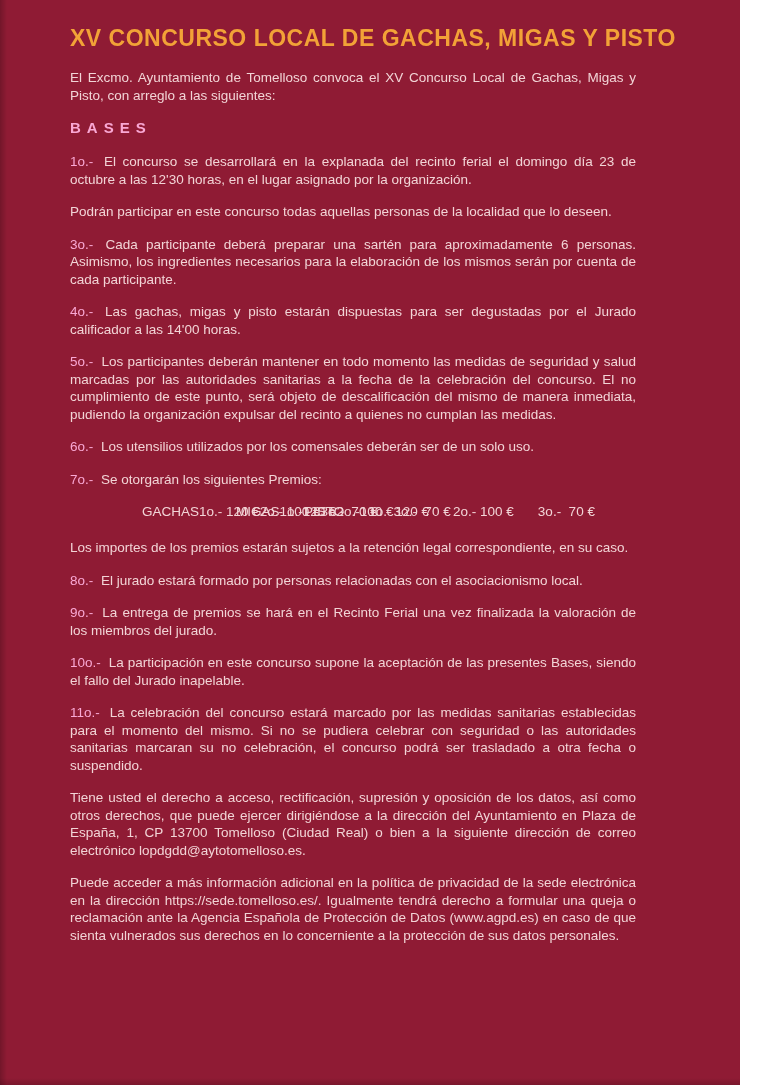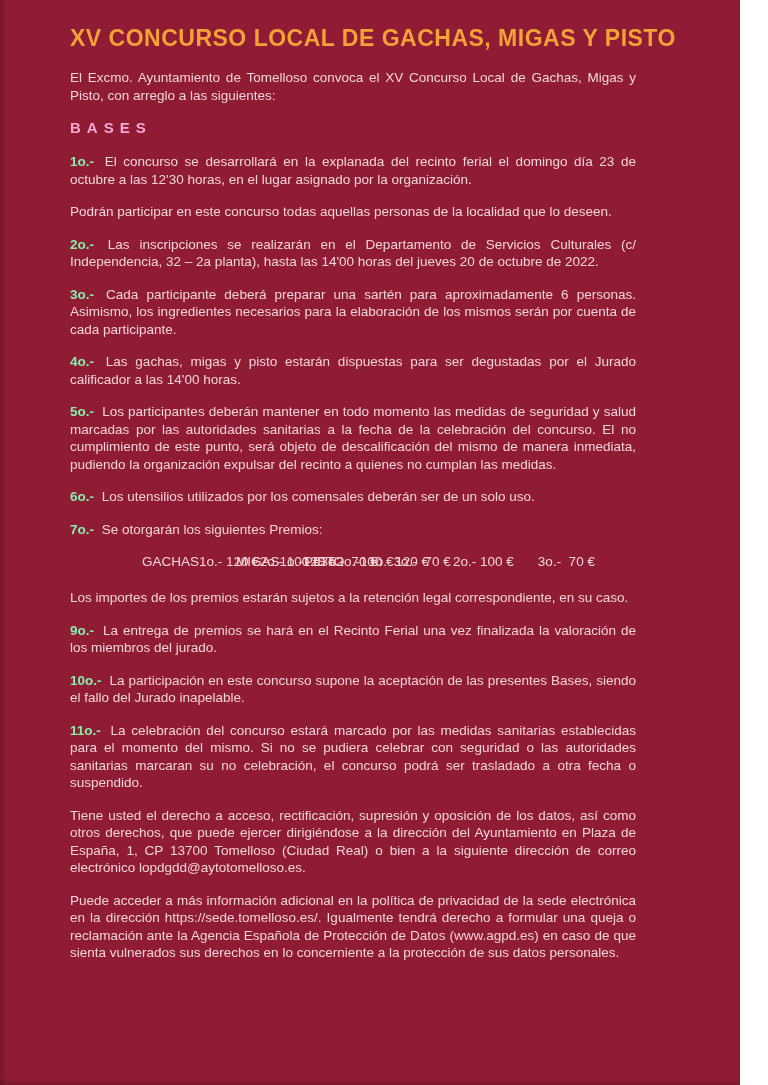--- a/index.html
+++ b/index.html
@@ -47,22 +47,22 @@
     margin-bottom: 17px;
   }
   p.para {
     font-size: 13.5px;
     line-height: 17.5px;
     text-align: justify;
     margin-bottom: 15px;
     margin-top: 10px;
   }
   .num {
-    color: #86efac;
-    font-weight: bold;
+    color: #f9a8d4;
+    font-weight: normal;
   }
   .num:not(:empty) { margin-right: 4px; }
   .prizes {
     display: flex;
     margin: 2px 0 19px 72px;
     font-size: 13.5px;
     line-height: 17px;
   }
   .prize-col { display: flex; flex-direction: row; }
   .prize-col.c0 { width: 94px; }
@@ -80,22 +80,20 @@
   <p class="para">El Excmo. Ayuntamiento de Tomelloso convoca el  XV Concurso Local de Gachas, Migas y Pisto, con arreglo a las siguientes:</p>
 
   <h2 class="bases">BASES</h2>
 
   <p class="para"><span class="num">1o.-</span>
     <span>El concurso se desarrollará en la explanada del recinto ferial el domingo día 23 de octubre a las 12'30 horas, en el lugar asignado por la organización.</span></p>
 
   <p class="para"><span class="num"></span>
     <span>Podrán participar en este concurso todas aquellas personas de la localidad que lo deseen.</span></p>
 
-  <p class="para"><span class="num">2o.-</span>
-    <span>Las inscripciones se realizarán en el Departamento de Servicios Culturales (c/ Independencia, 32 – 2a planta), hasta las 14'00 horas del  jueves  20 de octubre de 2022.</span></p>
 
   <p class="para"><span class="num">3o.-</span>
     <span>Cada participante deberá preparar una sartén para aproximadamente 6 personas. Asimismo, los ingredientes necesarios para la elaboración de los mismos serán por cuenta de cada participante.</span></p>
 
   <p class="para"><span class="num">4o.-</span>
     <span>Las gachas, migas y pisto estarán dispuestas para ser degustadas por el Jurado calificador a las 14'00 horas.</span></p>
 
   <p class="para"><span class="num">5o.-</span>
     <span>Los participantes deberán mantener en todo momento las medidas de seguridad y salud marcadas por las autoridades sanitarias a la fecha de la celebración del concurso. El no cumplimiento de este punto, será objeto de descalificación del mismo de manera inmediata, pudiendo la organización expulsar del recinto a quienes no cumplan las medidas.</span></p>
 
@@ -122,20 +120,22 @@
       <span class="prize-cell">PISTO</span>
       <span class="prize-cell row">1o.- 120 €</span>
       <span class="prize-cell row">2o.- 100 €</span>
       <span class="prize-cell row">3o.-  70 €</span>
     </div>
   </div>
 
   <p class="para"><span class="num"></span>
     <span>Los importes de los premios estarán sujetos a la retención legal correspondiente, en su caso.</span></p>
 
+  <p class="para"><span class="num">8o.-</span>
+    <span>El jurado estará formado por personas relacionadas con el asociacionismo local.</span></p>
 
   <p class="para"><span class="num">9o.-</span>
     <span>La entrega de premios se hará en el Recinto Ferial una vez finalizada la valoración de los miembros del jurado.</span></p>
 
   <p class="para"><span class="num">10o.-</span>
     <span>La participación en este concurso supone la aceptación de las presentes Bases, siendo el fallo del Jurado inapelable.</span></p>
 
   <p class="para"><span class="num">11o.-</span>
     <span>La celebración del concurso estará marcado por las medidas sanitarias establecidas para el momento del mismo. Si no se pudiera celebrar con seguridad o las autoridades sanitarias marcaran su no celebración, el concurso podrá ser trasladado a otra fecha o suspendido.</span></p>
 

